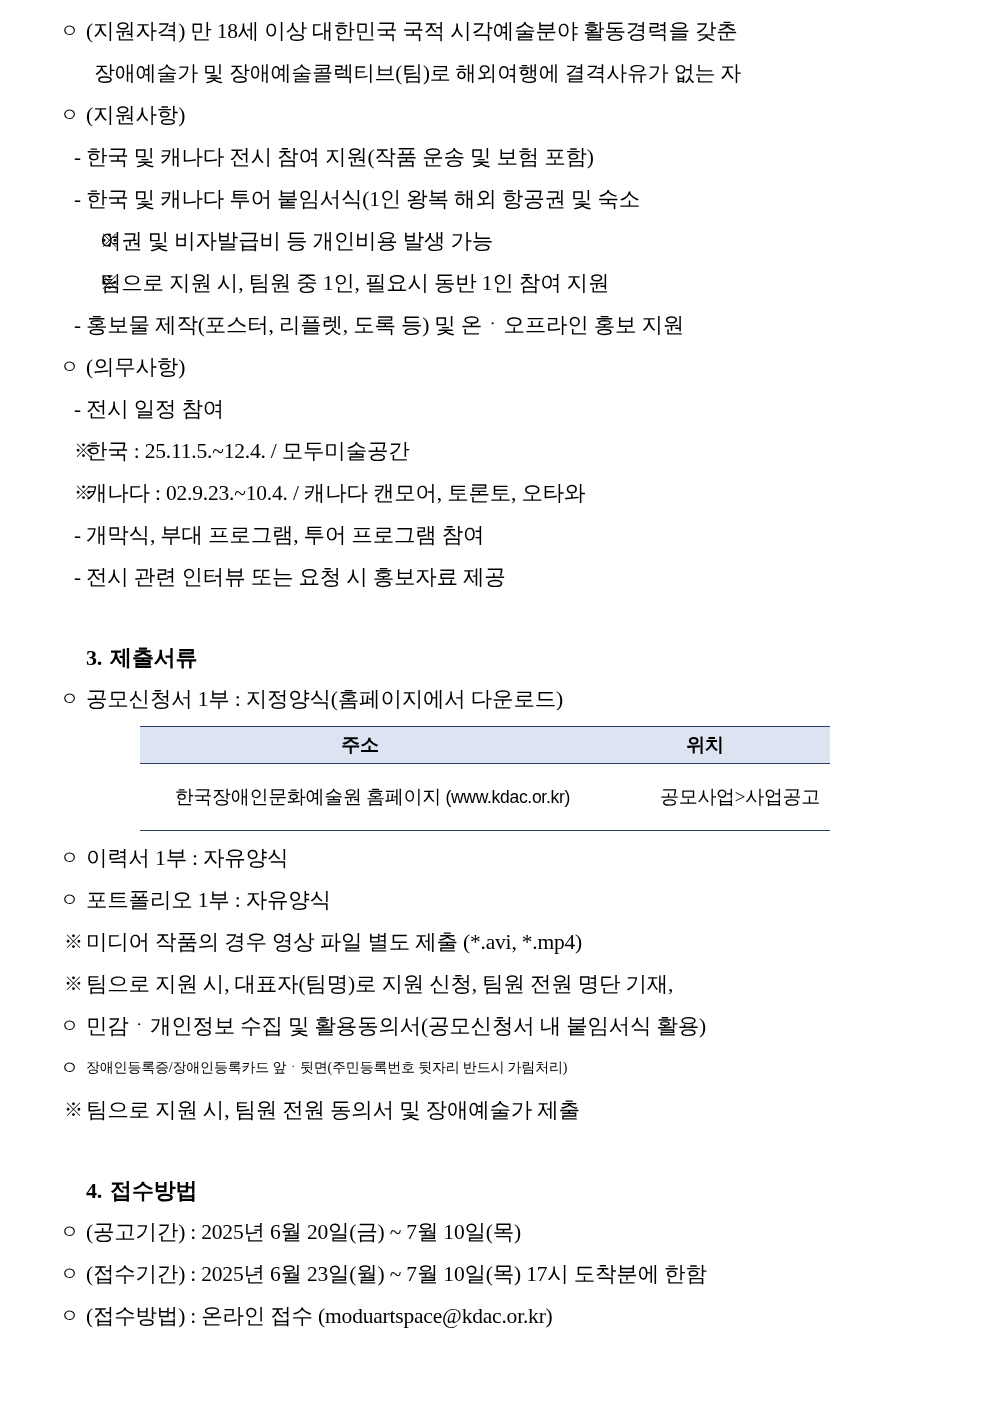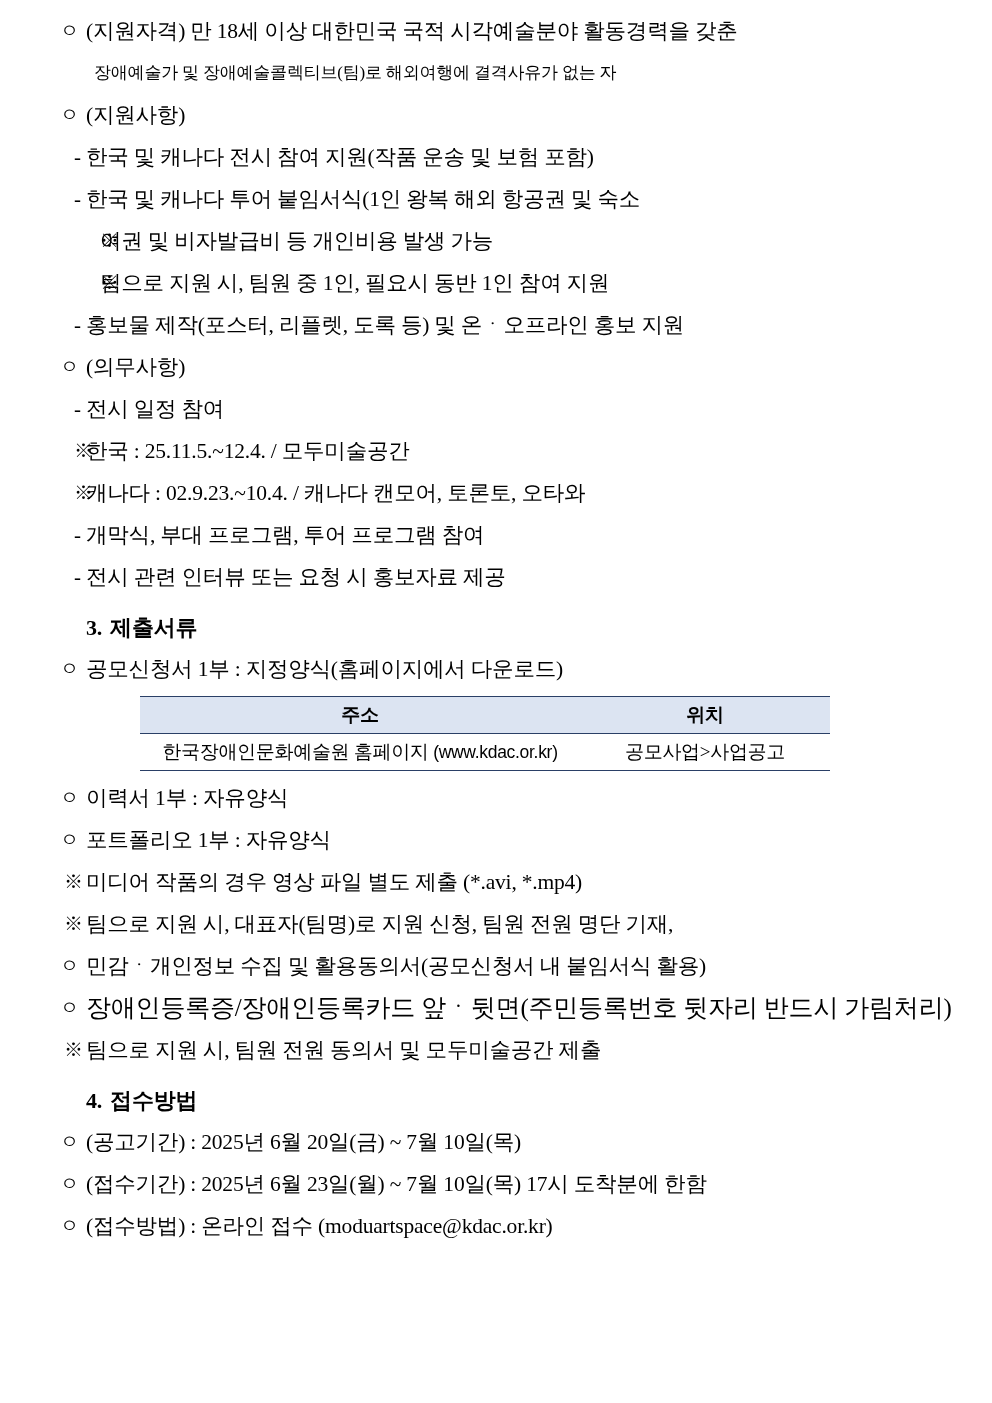--- a/index.html
+++ b/index.html
@@ -44,33 +44,33 @@
   .bullet.star {
     font-size: 19px;
     padding-left: 22px;
   }
   .bullet.star-deep {
     padding-left: 48px;
   }
   .txt { flex: 1 1 auto; }
   .cont {
     padding-left: 34px;
-    font-size: 17px;
+    font-size: 21px;
     line-height: 42px;
     white-space: nowrap;
     letter-spacing: -0.2px;
   }
   .cont.ind1 { padding-left: 42px; }
   .cont.ind2 { padding-left: 56px; }
 
   .section-head {
     font-size: 22px;
     font-weight: bold;
     line-height: 40px;
-    margin-top: 10px;
+    margin-top: 40px;
     padding-left: 34px;
     letter-spacing: -0.2px;
   }
   .section-head .num { margin-right: 8px; }
 
   table.docs {
     border-collapse: collapse;
     margin: 6px 0 6px 88px;
     font-family: "Liberation Sans", sans-serif;
     font-size: 17.5px;
@@ -81,22 +81,22 @@
     border-bottom: 1px solid #2a3f66;
     font-weight: bold;
     padding: 5px 10px;
     text-align: center;
     letter-spacing: -0.3px;
     font-family: Liberation Mono, monospace;
     font-size: 19px;
   }
   table.docs td {
     border-bottom: 1px solid #4a5f86;
-    padding: 5px 10px;
-    text-align: center;
+    padding: 20px 10px;
+    text-align: right;
     white-space: nowrap;
     letter-spacing: -0.3px;
   }
   table.docs tr:last-child td {
     border-bottom: 1.6px solid #2a3f66;
   }
   table.docs td.addr { min-width: 420px; }
   table.docs td.loc { min-width: 230px; }
   table.docs th.th-addr { min-width: 420px; }
   table.docs th.th-loc { min-width: 230px; }
@@ -224,26 +224,26 @@
     </div>
   </div>
 
   <div class="line">
     <span class="bullet">ㅇ</span>
     <span class="txt">민감ㆍ개인정보 수집 및 활용동의서(공모신청서 내 붙임서식 활용)</span>
   </div>
 
   <div class="line">
     <span class="bullet">ㅇ</span>
-    <span class="txt" style="font-size:25px;text-align:center;">장애인등록증/장애인등록카드 앞ㆍ뒷면(주민등록번호 뒷자리 반드시 가림처리)</span>
+    <span class="txt" style="font-size:14px;">장애인등록증/장애인등록카드 앞ㆍ뒷면(주민등록번호 뒷자리 반드시 가림처리)</span>
   </div>
 
   <div class="line">
     <span class="bullet star" style="padding-left:12px;">※</span>
-    <span class="txt">팀으로 지원 시, 팀원 전원 동의서 및 모두미술공간 제출</span>
+    <span class="txt">팀으로 지원 시, 팀원 전원 동의서 및 장애예술가 제출</span>
   </div>
 
   <div class="section-head">
     <span class="num">4.</span><span>접수방법</span>
   </div>
 
   <div class="line">
     <span class="bullet">ㅇ</span>
     <span class="txt">(공고기간) : 2025년 6월 20일(금) ~ 7월 10일(목)</span>
   </div>

